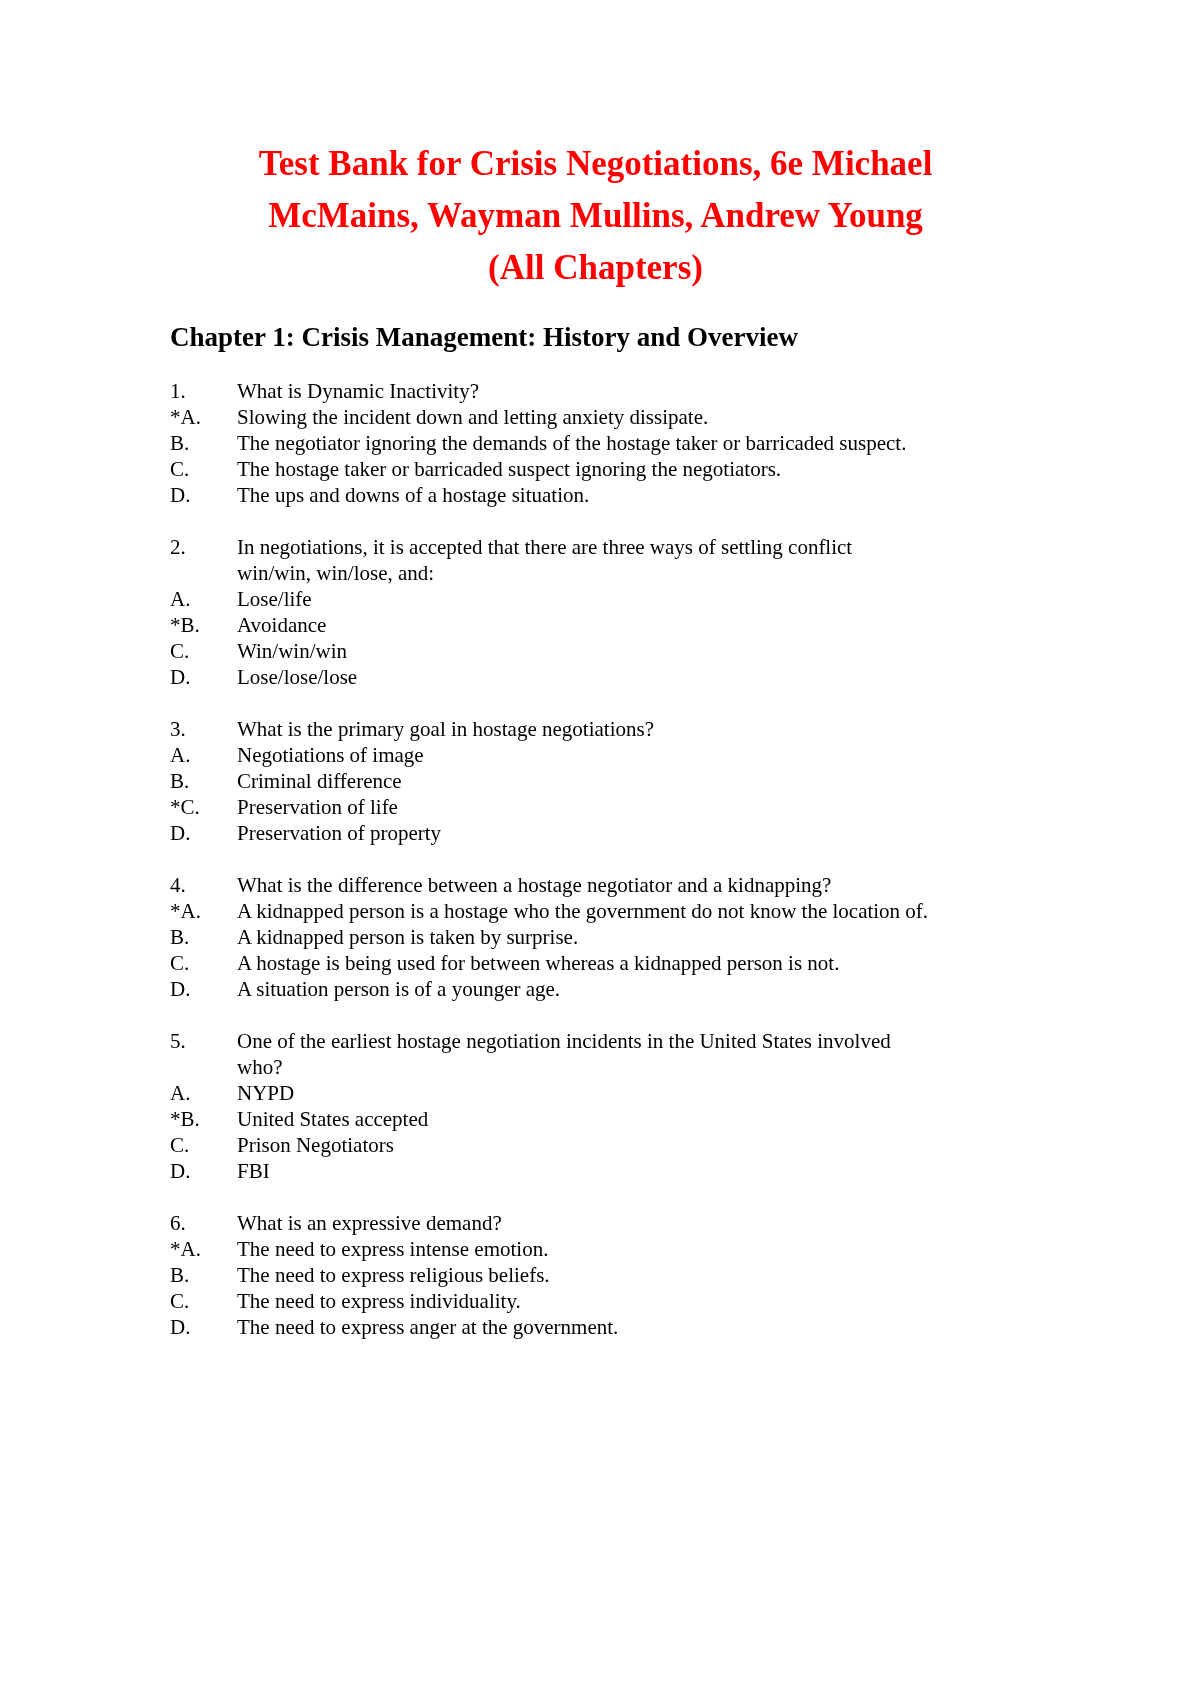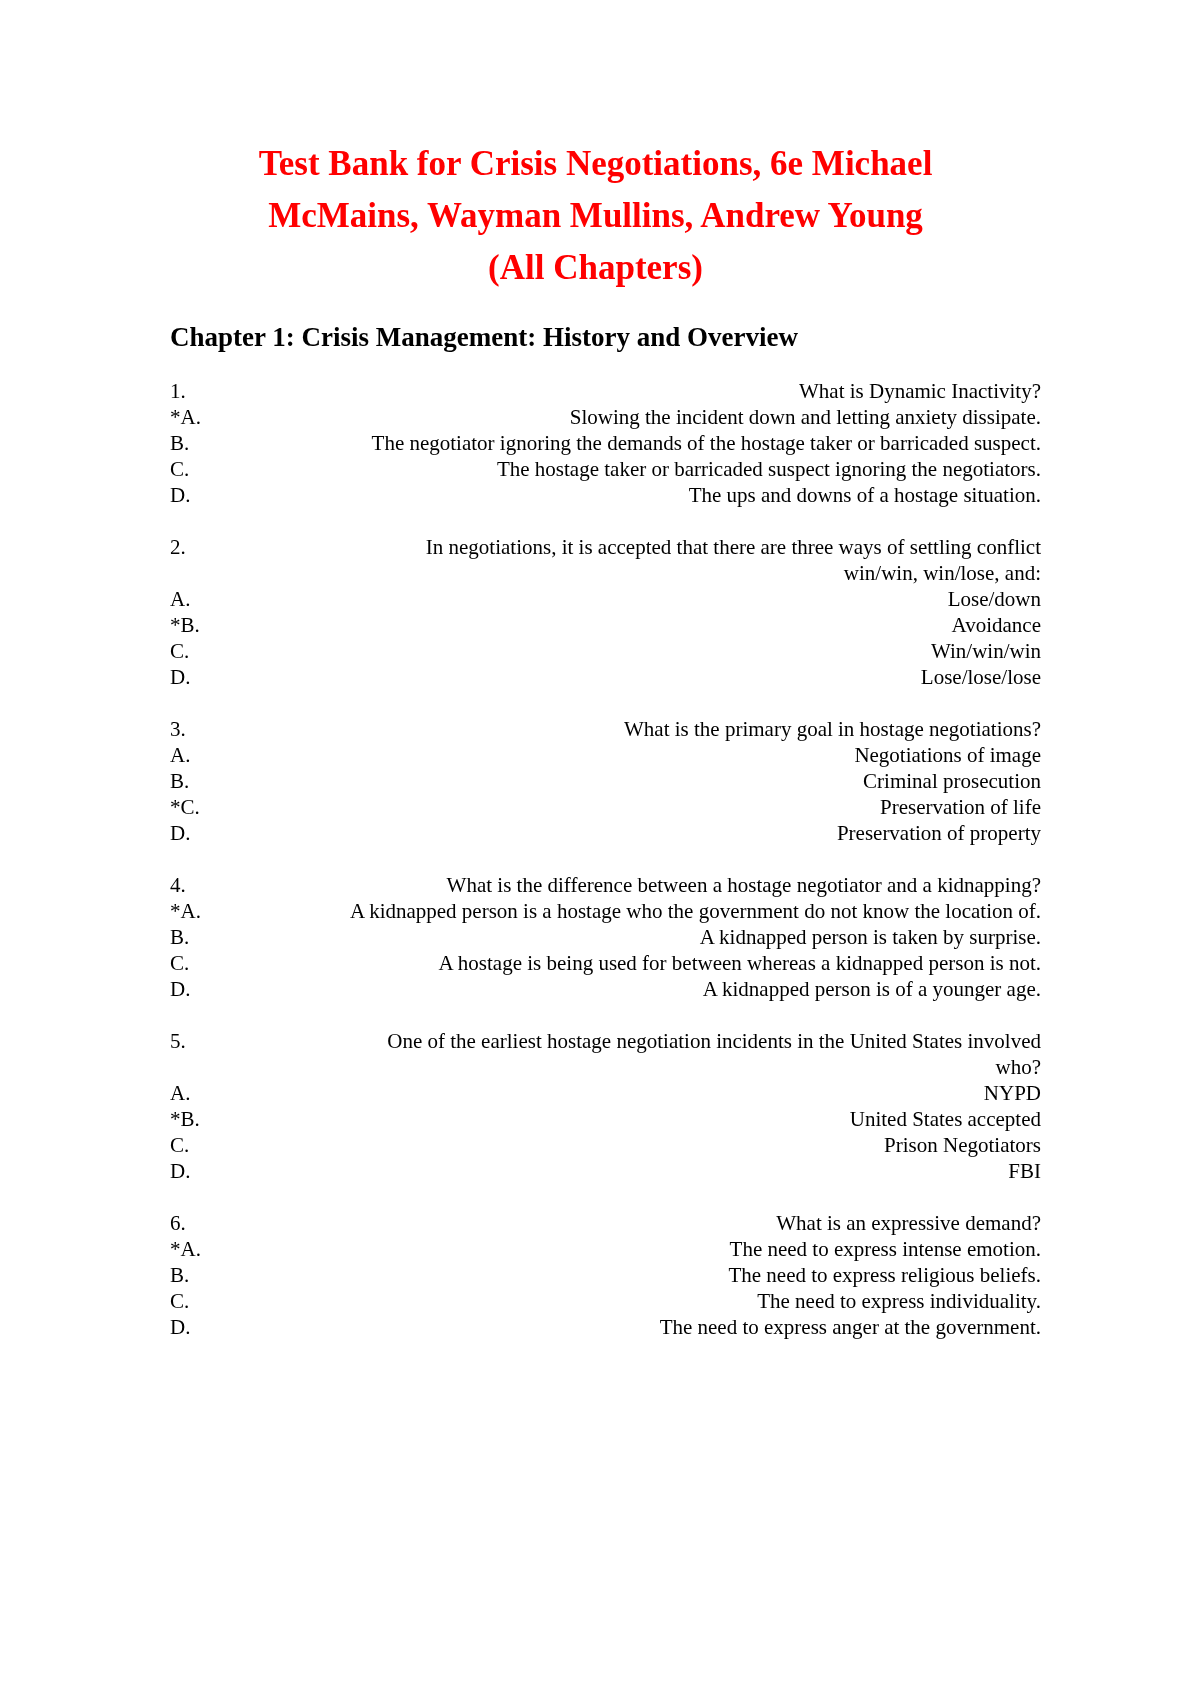--- a/index.html
+++ b/index.html
@@ -47,21 +47,20 @@
     flex: 0 0 67px;
     font-size: 21px;
     line-height: 26px;
   }
   .row .text {
     flex: 1 1 auto;
     font-size: 21px;
     line-height: 26px;
     white-space: pre-line;
     max-width: 804px;
-    text-align: right;
   }
 </style>
 </head>
 <body>
 
 <div class="page">
   <h1 class="title" style="color: rgb(255, 0, 0);">Test Bank for Crisis Negotiations, 6e Michael
 McMains, Wayman Mullins, Andrew Young
 (All Chapters)</h1>
   <h2 class="chapter-heading">Chapter 1: Crisis Management: History and Overview</h2>
@@ -89,21 +88,21 @@
         </div>
       </div>
       <div class="question">
         <div class="row">
           <span class="label">2.</span>
           <span class="text">In negotiations, it is accepted that there are three ways of settling conflict
 win/win, win/lose, and:</span>
         </div>
         <div class="row">
           <span class="label">A.</span>
-          <span class="text">Lose/down</span>
+          <span class="text">Lose/life</span>
         </div>
         <div class="row">
           <span class="label">*B.</span>
           <span class="text">Avoidance</span>
         </div>
         <div class="row">
           <span class="label">C.</span>
           <span class="text">Win/win/win</span>
         </div>
         <div class="row">
@@ -115,21 +114,21 @@
         <div class="row">
           <span class="label">3.</span>
           <span class="text">What is the primary goal in hostage negotiations?</span>
         </div>
         <div class="row">
           <span class="label">A.</span>
           <span class="text">Negotiations of image</span>
         </div>
         <div class="row">
           <span class="label">B.</span>
-          <span class="text">Criminal prosecution</span>
+          <span class="text">Criminal difference</span>
         </div>
         <div class="row">
           <span class="label">*C.</span>
           <span class="text">Preservation of life</span>
         </div>
         <div class="row">
           <span class="label">D.</span>
           <span class="text">Preservation of property</span>
         </div>
       </div>
@@ -145,21 +144,21 @@
         <div class="row">
           <span class="label">B.</span>
           <span class="text">A kidnapped person is taken by surprise.</span>
         </div>
         <div class="row">
           <span class="label">C.</span>
           <span class="text">A hostage is being used for between whereas a kidnapped person is not.</span>
         </div>
         <div class="row">
           <span class="label">D.</span>
-          <span class="text">A kidnapped person is of a younger age.</span>
+          <span class="text">A situation person is of a younger age.</span>
         </div>
       </div>
       <div class="question">
         <div class="row">
           <span class="label">5.</span>
           <span class="text">One of the earliest hostage negotiation incidents in the United States involved
 who?</span>
         </div>
         <div class="row">
           <span class="label">A.</span>

